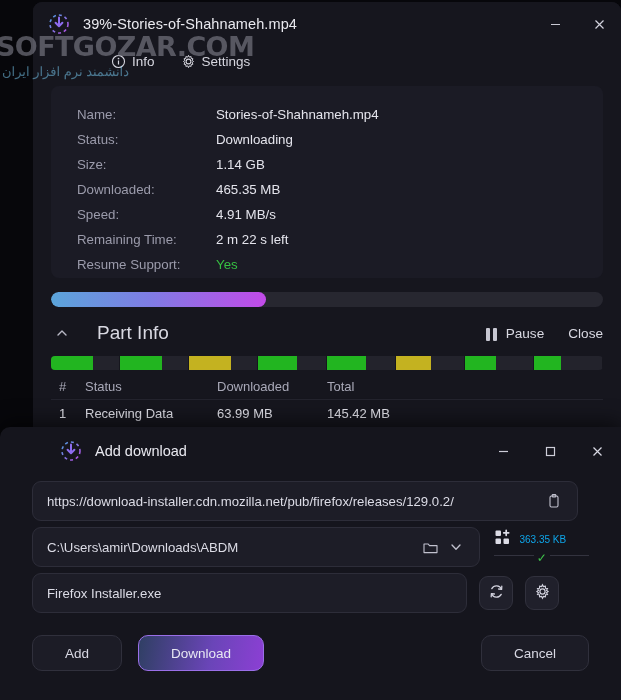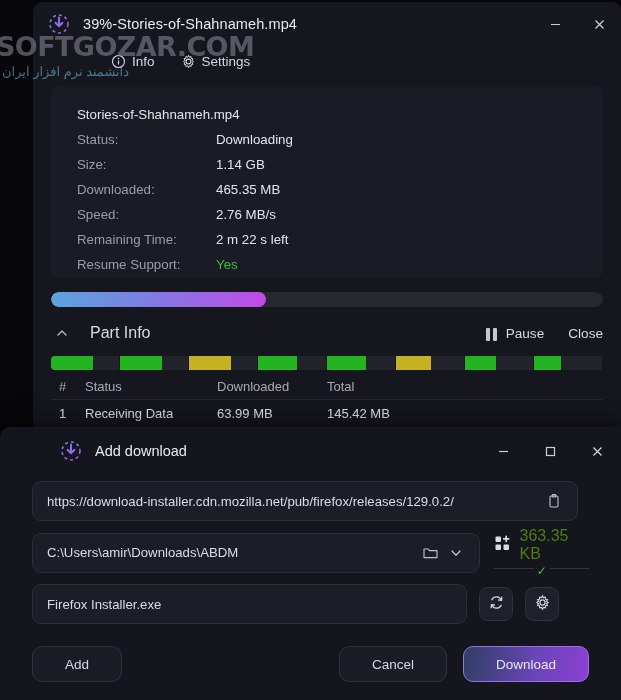--- a/index.html
+++ b/index.html
@@ -69,21 +69,21 @@
     height: 100%; border-radius: 8px;
     background: linear-gradient(90deg,#5ba5db 0%, #7f7ce4 46%, #c24ae8 100%);
   }
 
   
   .partbar {
     display: flex; align-items: center;
     margin: 9px 18px 0 18px; height: 34px;
   }
   .chev { width: 22px; color: #b9b9c6; display:flex; align-items:center; justify-content:center;}
-  .part-label { color: #d9d9e2; font-size: 16px; margin-left: 17px; flex: 1; }
+  .part-label { color: #d9d9e2; font-size: 19px; margin-left: 24px; flex: 1; }
   .pause-wrap { display: flex; align-items: flex-end; gap: 9px; margin-right: 24px; }
   .pause-icon { display: flex; gap: 3px; }
   .pause-icon i { display: block; width: 4px; height: 13px; background: #c7c7d2; border-radius: 1px; }
   .act-label { color: #d9d9e2; font-size: 13.6px; }
 
   
   .segments {
     margin: 6px 18px 0 18px; height: 14px;
     background: #23232c; border-radius: 4px;
     display: flex; overflow: hidden;
@@ -134,21 +134,21 @@
     color: #dcdce6; font-size: 13.2px;
   }
   .tinput .txt { flex: 1; white-space: nowrap; overflow: hidden; }
   .url-field { width: 546px; }
   .path-field { width: 473px; }
   .name-field { width: 435px; }
   .ficon { width: 26px; display: flex; align-items: center; justify-content: center; color: #c2c2cf; }
 
   .sizebox { margin-left: 14px; width: 100px; }
   .size-line { display: flex; align-items: center; gap: 8px; }
-  .size-text { color: #4d7c0f; font-size: 16px; }
+  .size-text { color: #0ea5e9; font-size: 10px; }
   .size-under { margin-top: 5px; height: 10px; display: flex; align-items: center; justify-content: center;
     border-top: 1px solid #33333f; position: relative; }
   .size-check { color: #3ec24a; font-size: 12px; position: absolute; top: -5px; background: #15151d; padding: 0 3px; }
 
   .iconbtn {
     width: 34px; height: 34px; border-radius: 9px;
     background: #20202b; border: 1px solid #31313d;
     display: flex; align-items: center; justify-content: center;
     color: #d2d2de; margin-left: 12px;
   }
@@ -218,37 +218,38 @@
               <circle cx="7.5" cy="7.5" r="2.4" fill="none" stroke="#d6d6df" stroke-width="1.1"></circle>
               <path d="M7.5 1.4 L8.3 3.1 L10.1 2.6 L10.2 4.5 L12 4.8 L11.1 6.4 L12.5 7.5 L11.1 8.6 L12 10.2 L10.2 10.5 L10.1 12.4 L8.3 11.9 L7.5 13.6 L6.7 11.9 L4.9 12.4 L4.8 10.5 L3 10.2 L3.9 8.6 L2.5 7.5 L3.9 6.4 L3 4.8 L4.8 4.5 L4.9 2.6 L6.7 3.1 Z" fill="none" stroke="#d6d6df" stroke-width="1"></path>
             </svg>
         </span>
         <span>Settings</span>
       </div>
     </div>
 
     <div class="info-card">
       <div class="info-row">
+        <span class="info-label">Name:</span>
         <span class="info-value">Stories-of-Shahnameh.mp4</span>
       </div>
       <div class="info-row">
         <span class="info-label">Status:</span>
         <span class="info-value">Downloading</span>
       </div>
       <div class="info-row">
         <span class="info-label">Size:</span>
         <span class="info-value">1.14 GB</span>
       </div>
       <div class="info-row">
         <span class="info-label">Downloaded:</span>
         <span class="info-value">465.35 MB</span>
       </div>
       <div class="info-row">
         <span class="info-label">Speed:</span>
-        <span class="info-value">2.76 MB/s</span>
+        <span class="info-value">4.91 MB/s</span>
       </div>
       <div class="info-row">
         <span class="info-label">Remaining Time:</span>
         <span class="info-value"><span>2 m 22 s left</span></span>
       </div>
       <div class="info-row">
         <span class="info-label">Resume Support:</span>
         <span class="info-value green">Yes</span>
       </div>
     </div>
@@ -418,17 +419,17 @@
           <svg width="17" height="17" viewBox="0 0 17 17">
               <circle cx="8.5" cy="8.5" r="2.6" fill="none" stroke="#d2d2de" stroke-width="1.2"></circle>
               <path d="M8.5 1.7 L9.4 3.6 L11.4 3.1 L11.5 5.2 L13.5 5.5 L12.5 7.3 L14.1 8.5 L12.5 9.7 L13.5 11.5 L11.5 11.8 L11.4 13.9 L9.4 13.4 L8.5 15.3 L7.6 13.4 L5.6 13.9 L5.5 11.8 L3.5 11.5 L4.5 9.7 L2.9 8.5 L4.5 7.3 L3.5 5.5 L5.5 5.2 L5.6 3.1 L7.6 3.6 Z" fill="none" stroke="#d2d2de" stroke-width="1.1"></path>
             </svg>
         </span>
       </span>
     </div>
 
     <div class="btnrow">
       <span class="btn btn-add">Add</span>
+      <span class="btn btn-download">Download</span>
       <span class="btn btn-cancel">Cancel</span>
-      <span class="btn btn-download">Download</span>
     </div>
   </div>
 </div>
 
 </body></html>

